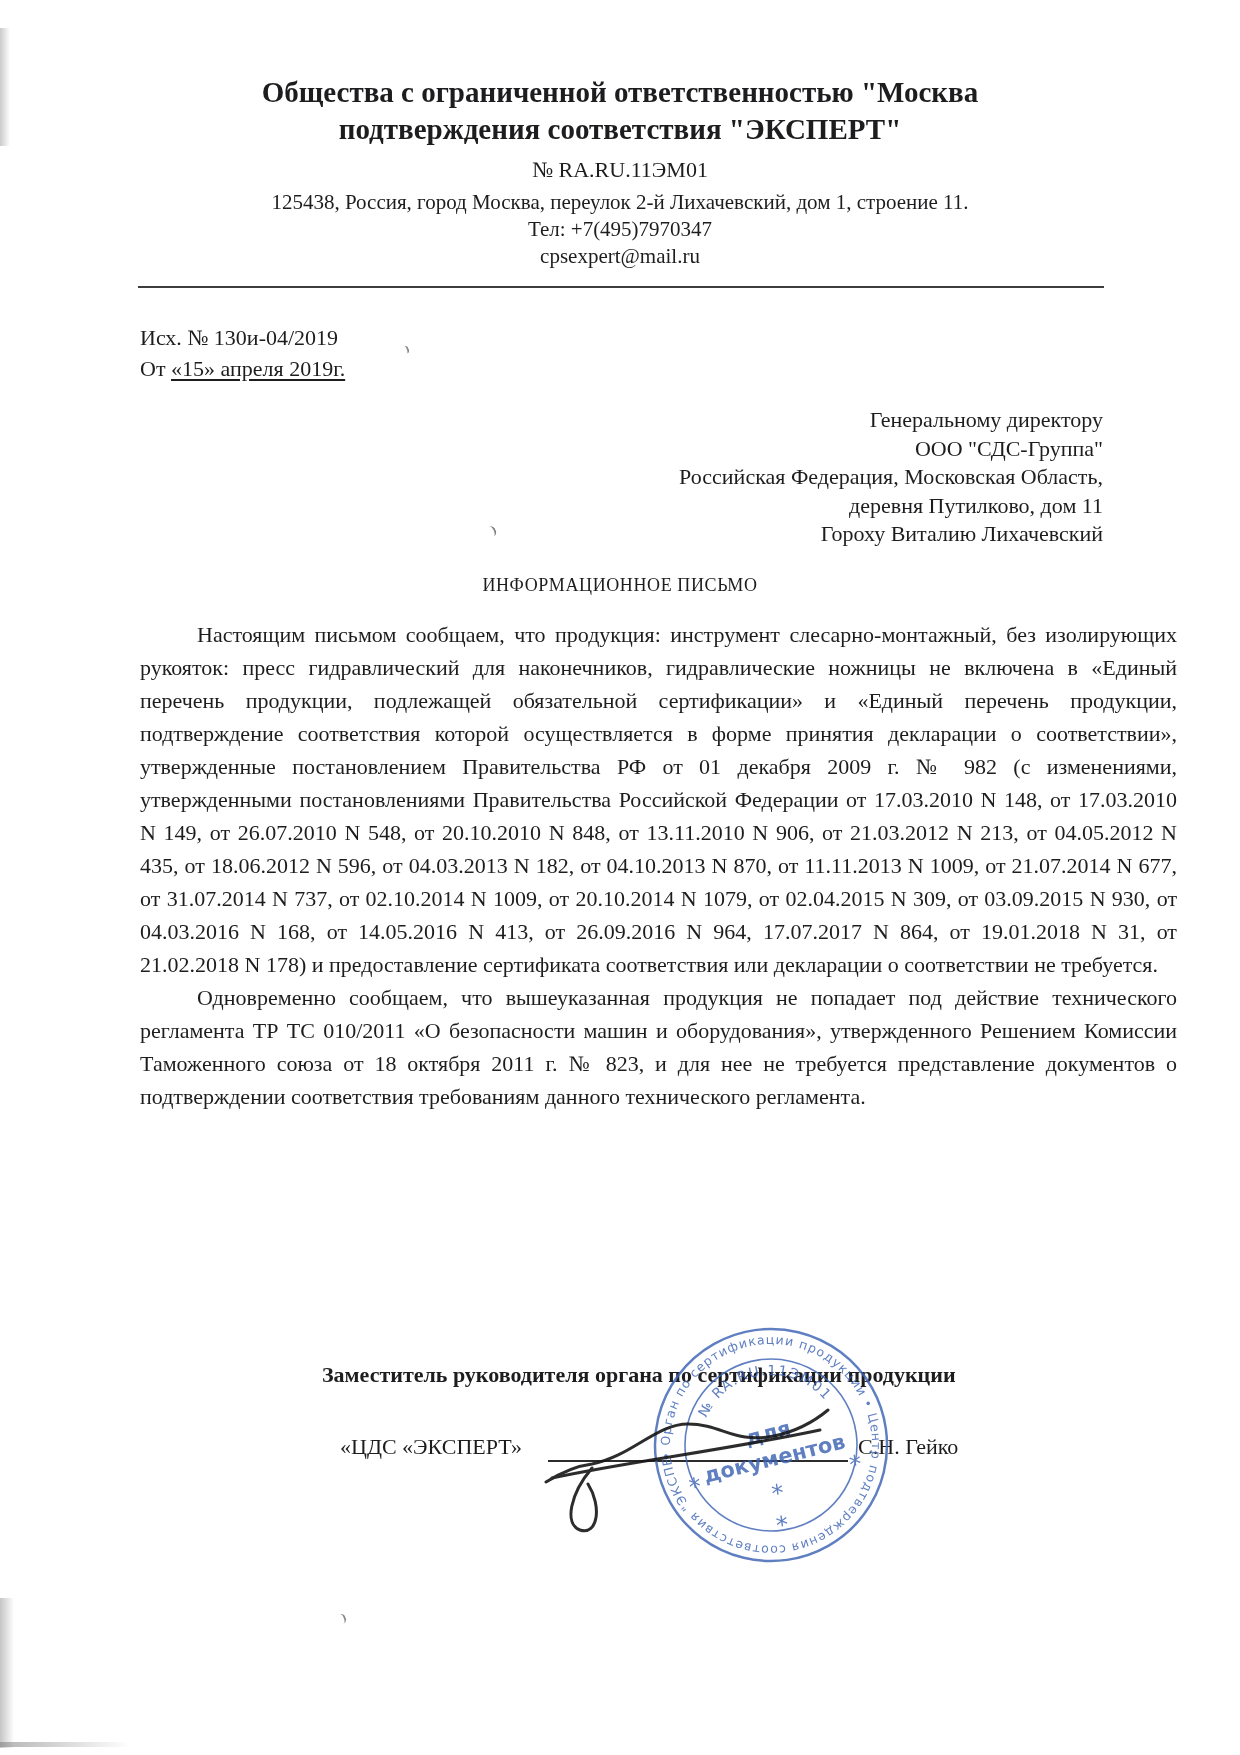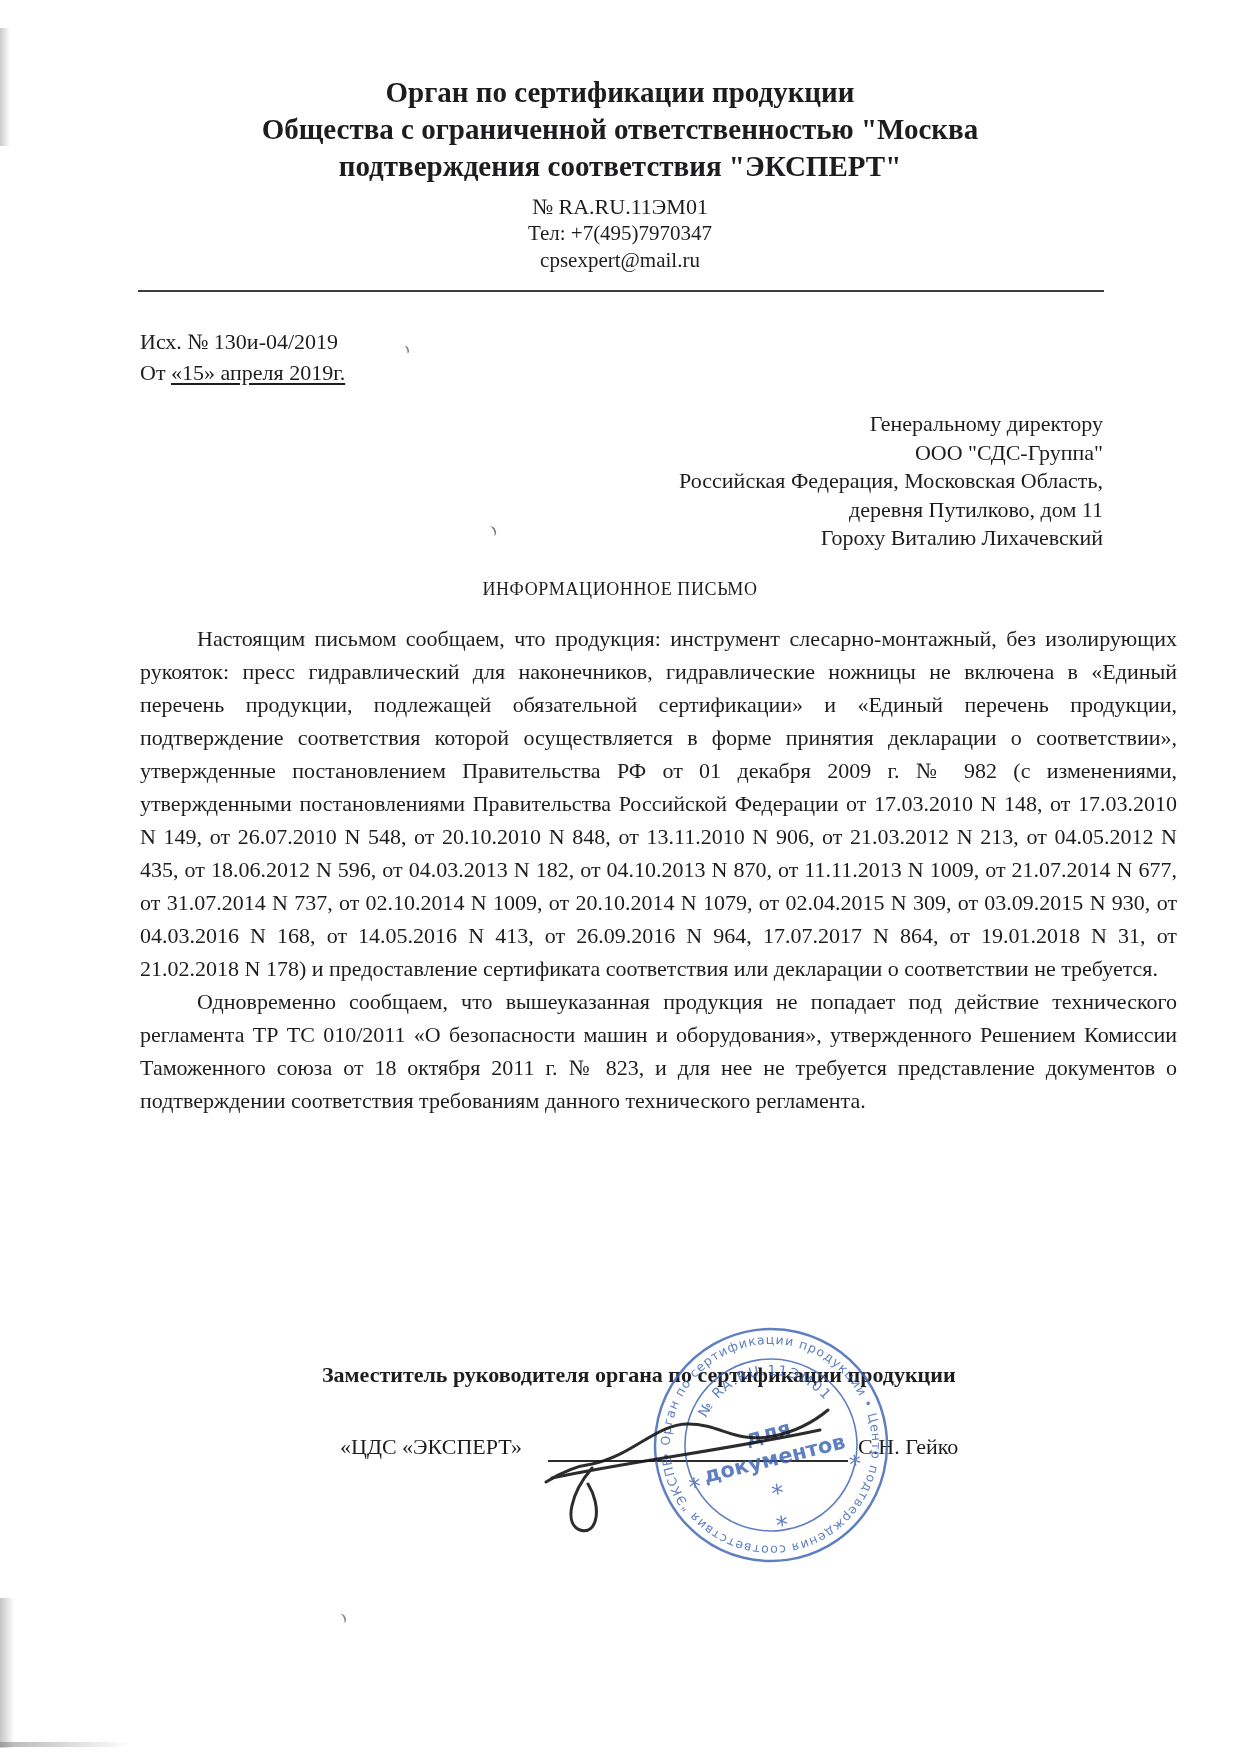--- a/index.html
+++ b/index.html
@@ -113,24 +113,24 @@
     border-right: 2px solid #8a8a8a; border-radius: 50%;
     transform: rotate(-20deg);
   }
 </style>
 </head>
 <body>
 
 <div class="page">
 
   <div class="letterhead">
-    <div class="org-line">Орган по сертификации продукции</div>
     <div class="org-line">Общества с ограниченной ответственностью "Москва</div>
     <div class="org-line">подтверждения соответствия "ЭКСПЕРТ"</div>
     <div class="reg-number">№ RA.RU.11ЭМ01</div>
+    <div class="addr-line">125438, Россия, город Москва, переулок 2-й Лихачевский, дом 1, строение 11.</div>
     <div class="phone-line">Тел: +7(495)7970347</div>
     <div class="email-line">cpsexpert@mail.ru</div>
   </div>
 
   <hr class="header-divider">
 
   <div class="ref-block">
     <div>Исх. № 130и-04/2019</div>
     <div><span>От </span><span class="date-underlined">«15» апреля 2019г.</span></div>
   </div>

